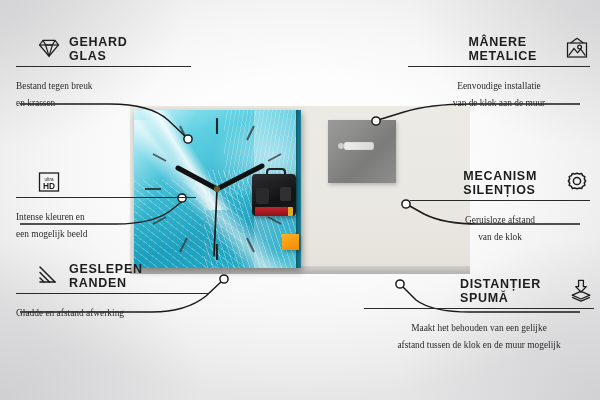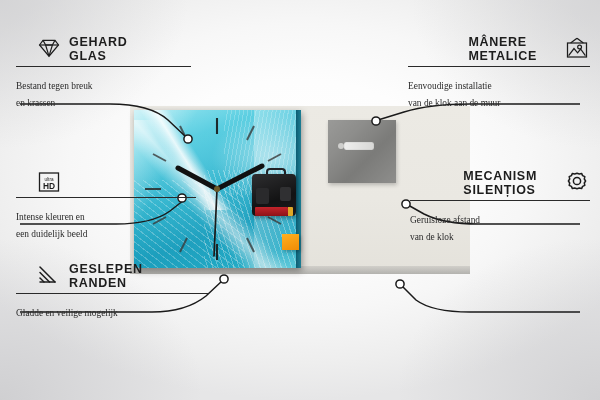--- a/index.html
+++ b/index.html
@@ -42,21 +42,21 @@
   .ico{width:26px;height:24px;flex:0 0 26px;margin-left:20px;}
   .ico svg{display:block;width:26px;height:24px;}
 
   
   .left .feat-head{justify-content:flex-start;}
   .left .feat-title{text-align:left;}
   .left .feat-desc{text-align:left;}
   
   .right .feat-head{justify-content:flex-end;}
   .right .feat-title{text-align:left;}
-  .right .feat-desc{text-align:left;}
+  .right .feat-desc{text-align:center;}
 
   #f-glass{left:16px;top:36px;width:175px;}
   #f-print{left:16px;top:170px;width:180px;}
   #f-edges{left:16px;top:263px;width:192px;}
   #f-handles{right:10px;top:36px;width:182px;}
   #f-mech{right:10px;top:170px;width:180px;}
   #f-spacer{right:6px;top:278px;width:230px;}
 
   
   #links{position:absolute;left:0;top:0;width:600px;height:400px;}
@@ -270,40 +270,40 @@
       <span class="ico">
         <svg viewBox="0 0 26 24">
           <rect x="3.5" y="3" width="19" height="18" fill="none" stroke="#1d1d1d" stroke-width="1.3"></rect>
           <text x="13" y="11" font-family="Liberation Sans, sans-serif" font-size="4.6" text-anchor="middle" fill="#1d1d1d">ultra</text>
           <text x="13" y="18.6" font-family="Liberation Sans, sans-serif" font-size="8.4" font-weight="bold" text-anchor="middle" fill="#1d1d1d">HD</text>
         </svg>
       </span>
     </div>
     <div class="rule"></div>
     <div class="feat-desc">Intense kleuren en
-een duidelijk beeld</div>
+een mogelijk beeld</div>
   </div>
 
   <div class="feature left" id="f-edges">
     <div class="feat-head">
       <span class="ico">
         <svg viewBox="0 0 26 24">
             <g stroke="#1d1d1d" stroke-width="1.5" stroke-linecap="round">
           <line x1="4" y1="4" x2="19" y2="19"></line>
           <line x1="4" y1="9.5" x2="13.5" y2="19"></line>
           <line x1="4" y1="15" x2="8" y2="19"></line>
           <line x1="4" y1="19" x2="19" y2="19"></line>
         </g>
           </svg>
       </span>
       <span class="feat-title">GESLEPEN
 RANDEN</span>
     </div>
     <div class="rule"></div>
-    <div class="feat-desc">Gladde en veilige mogelijk</div>
+    <div class="feat-desc">Gladde en afstand afwerking</div>
   </div>
 
   <div class="feature right" id="f-handles">
     <div class="feat-head">
       <span class="feat-title">MÂNERE
 METALICE</span>
       <span class="ico">
         <svg viewBox="0 0 26 24">
             <g fill="none" stroke="#1d1d1d" stroke-width="1.25">
           <rect x="3.5" y="7" width="19" height="14"></rect>
@@ -330,14 +330,32 @@
           <circle cx="13" cy="11" r="3.6"></circle>
         </g>
           </svg>
       </span>
     </div>
     <div class="rule"></div>
     <div class="feat-desc">Geruisloze afstand
 van de klok</div>
   </div>
 
+  <div class="feature right" id="f-spacer">
+    <div class="feat-head">
+      <span class="feat-title">DISTANȚIER
+SPUMĂ</span>
+      <span class="ico">
+        <svg viewBox="0 0 26 24">
+            <g fill="none" stroke="#1d1d1d" stroke-width="1.3" stroke-linejoin="round">
+          <path d="M10.6,2.4 L15.4,2.4 L15.4,8.6 L18.3,8.6 L13,14 L7.7,8.6 L10.6,8.6 Z"></path>
+          <path d="M13,13.4 L21.8,17.2 L13,21 L4.2,17.2 Z"></path>
+          <path d="M4.2,19.4 L13,23.2 L21.8,19.4"></path>
+        </g>
+          </svg>
+      </span>
+    </div>
+    <div class="rule"></div>
+    <div class="feat-desc">Maakt het behouden van een gelijke
+afstand tussen de klok en de muur mogelijk</div>
+  </div>
 
 </div>
 
 </body></html>

